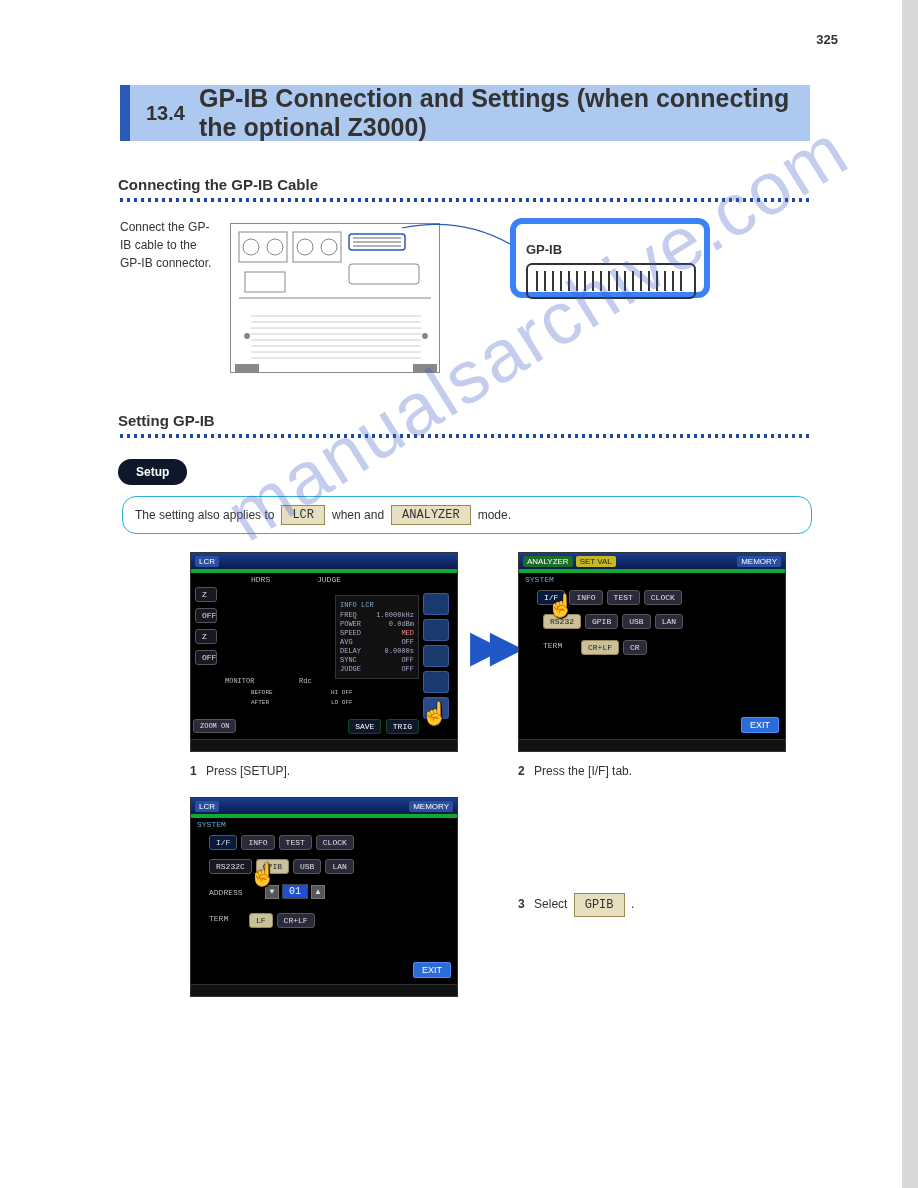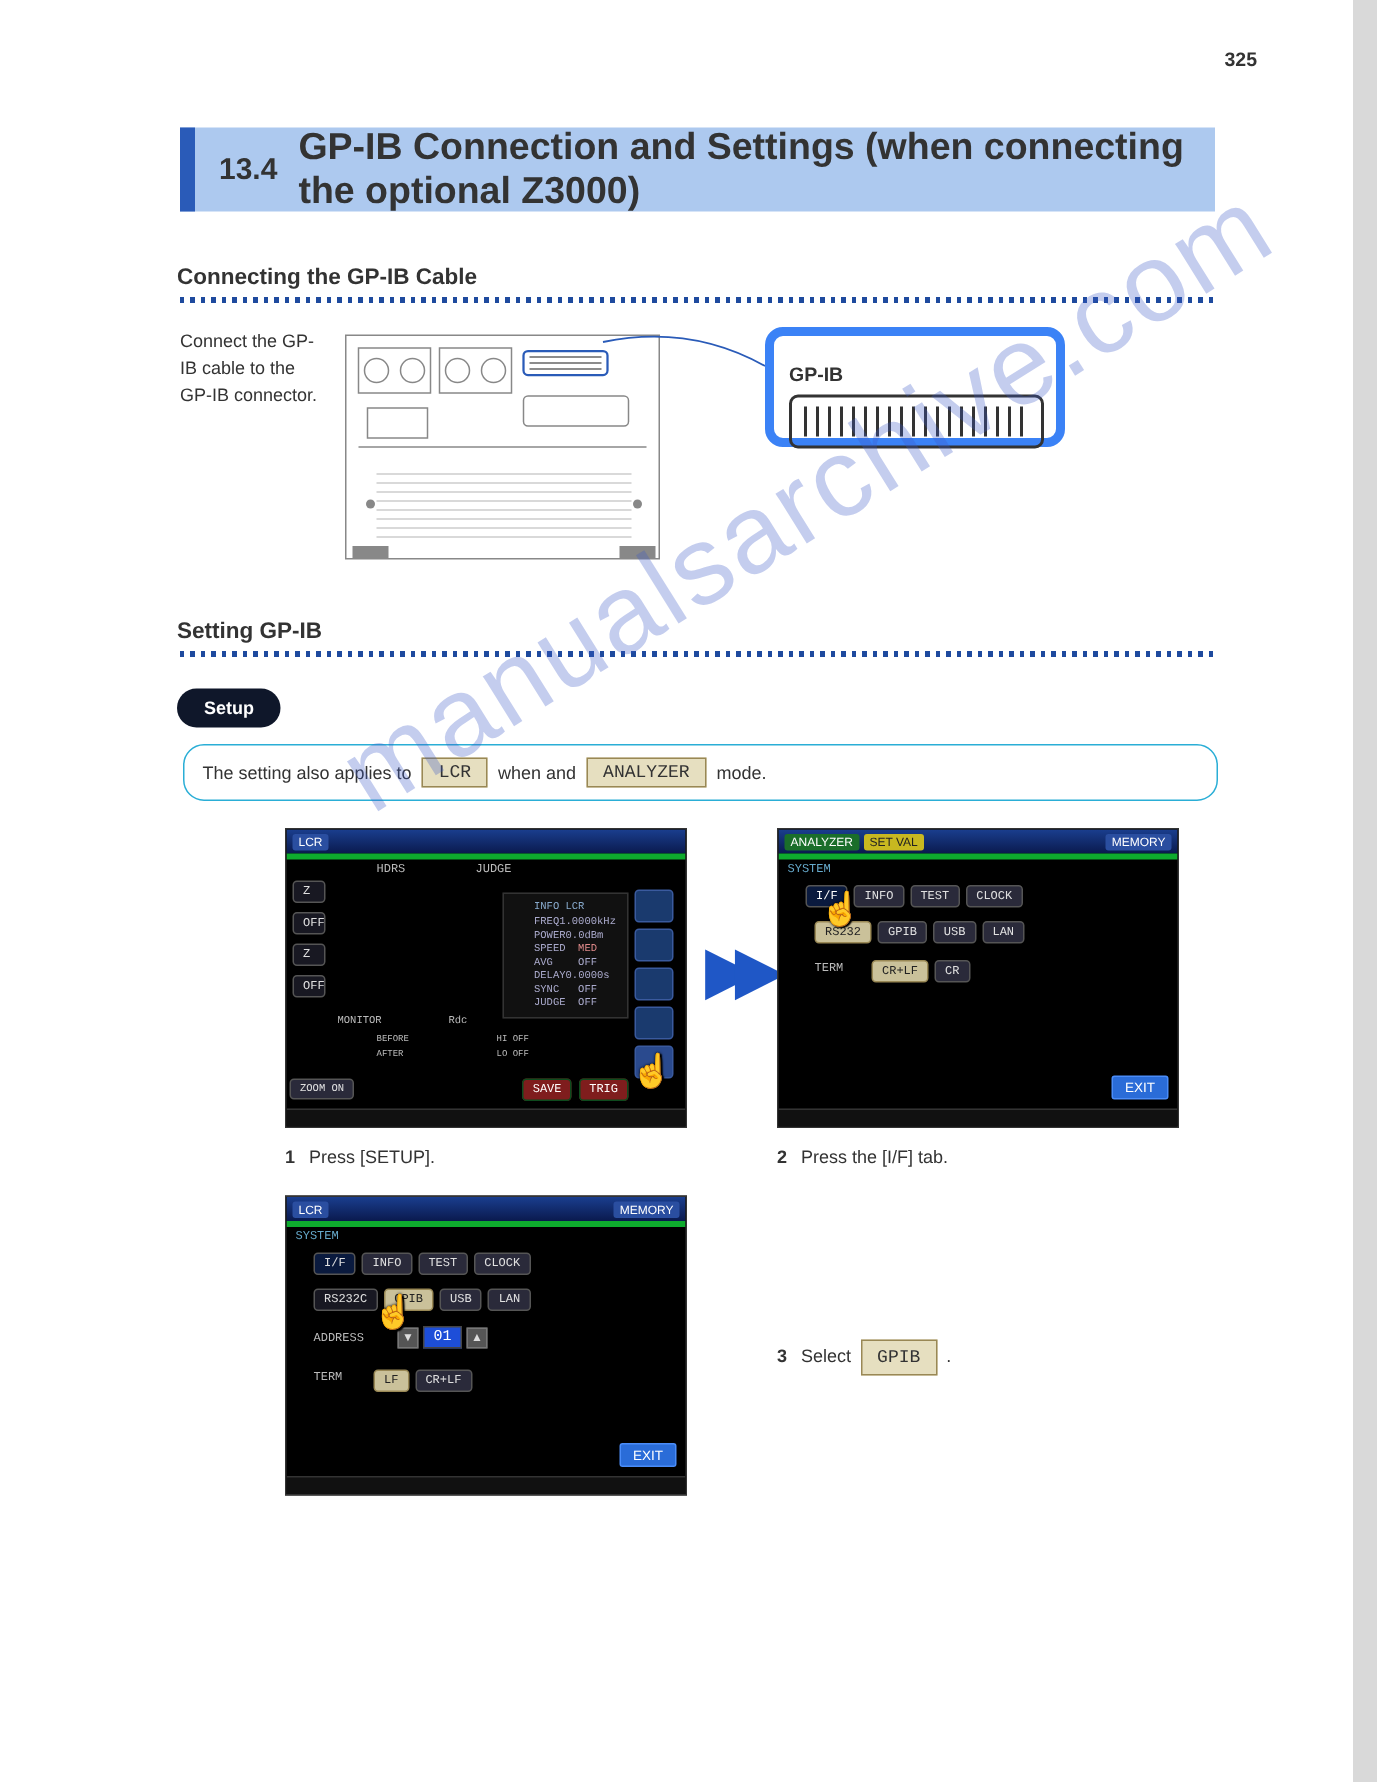--- a/index.html
+++ b/index.html
@@ -184,26 +184,26 @@
     width: 26px; height: 30px;
     color: #fff;
     font-size: 22px;
     text-shadow: 0 0 2px #000, 1px 1px 1px #000;
   }
   .hand::before { content: "☝"; }
   .kbtns { display: flex; gap: 4px; margin: 3px 0; }
   .kbtn { font-size: 8px; background: #2a2a3a; color:#e0e0e0; border:1px solid #555; padding:2px 6px; border-radius:3px; font-family:"Courier New",monospace;}
   .kbtn.tan { background:#cac19a; color:#222; border-color:#998855;}
   .kbtn.dark { background:#181822;}
-  .kbtn.green { background:#7f1d1d; color:#fff; border-color:#0d4a1d;}
+  .kbtn.green { background:#0f172a; color:#fff; border-color:#0d4a1d;}
   .exit-btn { position:absolute; bottom:6px; right:6px; background:#2a6cd8; color:#fff; font-size:9px; padding:2px 8px; border:1px solid #4a8cf8; border-radius:2px;}
   .sidecol { position:absolute; top:20px; right:4px; width:30px; display:flex; flex-direction:column; gap:4px;}
   .sidei { width:26px; height:22px; background:#1a3a6e; border:1px solid #3a5a9e; border-radius:3px;}
   .infopanel { position:absolute; top:22px; right:38px; width:84px; background:#111; border:1px solid #333; padding:4px; font-size:7px; color:#aac; font-family:"Courier New",monospace;}
-  .infopanel div { display:flex; justify-content:space-between; margin:1px 16px;text-align:center;}
+  .infopanel div { display:flex; justify-content:space-between; margin:1px 0;text-align:center;}
   .lbl { position:absolute; font-size:8px; color:#bbb; font-family:"Courier New",monospace;}
   .spinner { display:inline-flex; align-items:center; gap:3px;}
   .spinner .box { background:#1d4ed8; color:#fff; font-size:10px; padding:1px 6px; border:1px solid #444; font-family:"Courier New",monospace;}
   .spinner .arr { width:14px;height:14px;background:#555;border:1px solid #777; color:#ddd; font-size:8px; display:flex;align-items:center;justify-content:center;}
 </style>
 </head>
 <body>
 
 <div class="side-gray"></div>
 <div class="page-num">325</div>

